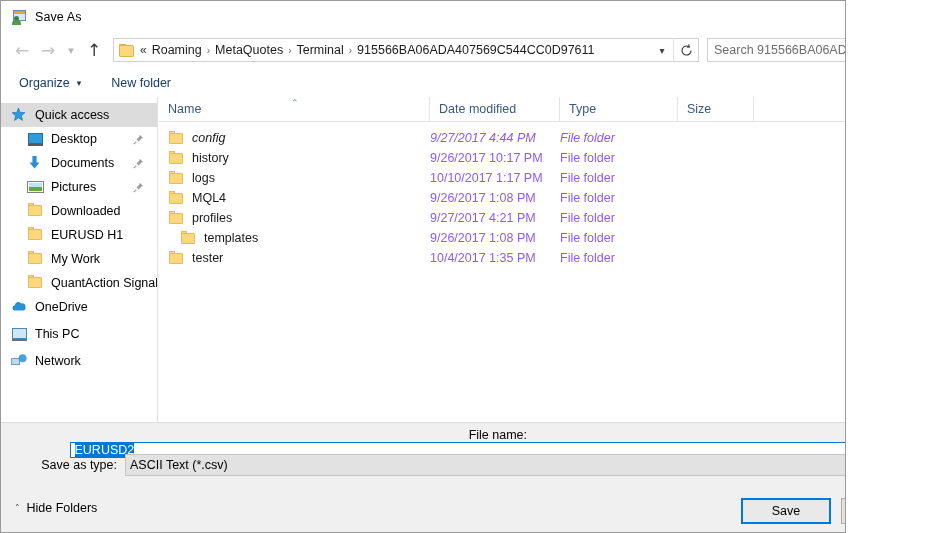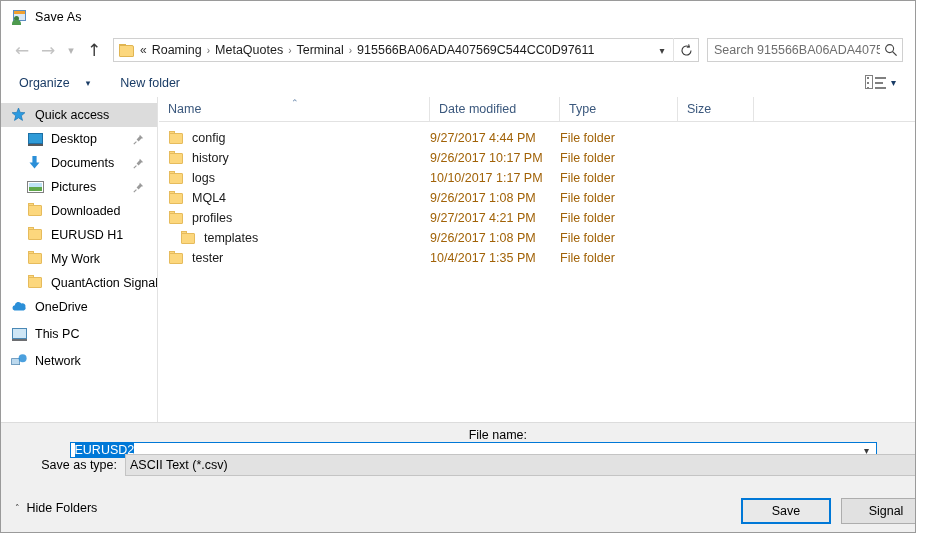--- a/index.html
+++ b/index.html
@@ -12,21 +12,21 @@
     height: 533px;
     overflow: hidden;
     background: #ffffff;
     font-family: "Liberation Sans", sans-serif;
     font-size: 12px;
     color: #000000;
     -webkit-font-smoothing: antialiased;
   }
   .window {
     position: relative;
-    width: 916px;
+    width: 846px;
     height: 533px;
     box-sizing: border-box;
     border: 1px solid #9a9a9a;
     background: #f0f0f0;
     overflow: hidden;
   }
 
   
   .titlebar {
     position: absolute;
@@ -204,21 +204,21 @@
     border-bottom: 1px solid #e4e4e4;
     display: flex;
     align-items: center;
   }
   .tb-item {
     font-size: 12.5px;
     color: #1a3c66;
     padding: 4px 8px;
     display: flex;
     align-items: center;
-    gap: 16px;
+    gap: 7px;
   }
   .tb-item.organize { margin-left: 10px; }
   .tb-item.newfolder { margin-left: 14px; }
   .tb-caret {
     font-size: 9px;
     color: #1a3c66;
     font-family: "DejaVu Sans", sans-serif;
   }
   .tb-right {
     margin-left: auto;
@@ -391,21 +391,21 @@
   .cell {
     position: absolute;
     top: 0; height: 20px;
     display: flex;
     align-items: center;
     font-size: 12.5px;
     color: #1a1a1a;
     white-space: nowrap;
   }
   .cell.name { padding-left: 9px; }
-  .cell.muted { color: #a16207; }
+  .cell.muted { color: #8b5cf6; }
   .row-folder {
     width: 16px; height: 14px;
     margin-right: 8px;
     flex: 0 0 auto;
     position: relative;
   }
 
   
   .formarea {
     position: absolute;
@@ -741,21 +741,21 @@
           <span>Type</span>
         </div>
         <div class="fl-col" style="left:518px; width:76px;">
           <span>Size</span>
         </div>
         <div class="fl-col" style="left:594px; width:10px;"></div>
       </div>
 
       <div class="fl-rows">
 
-        <div class="fl-row" style="margin-top:6px;">
+        <div class="fl-row" style="margin-top:6px;font-style:italic;">
           <div class="cell name" style="left:0;">
             <span class="row-folder ico-folder">
                 <span class="ft"></span>
                 <span class="fb"></span>
               </span>
             <span>config</span>
           </div>
           <div class="cell muted" style="left:271px;">9/27/2017 4:44 PM</div>
           <div class="cell muted" style="left:401px;">File folder</div>
           <div class="cell muted" style="left:519px;"></div>

